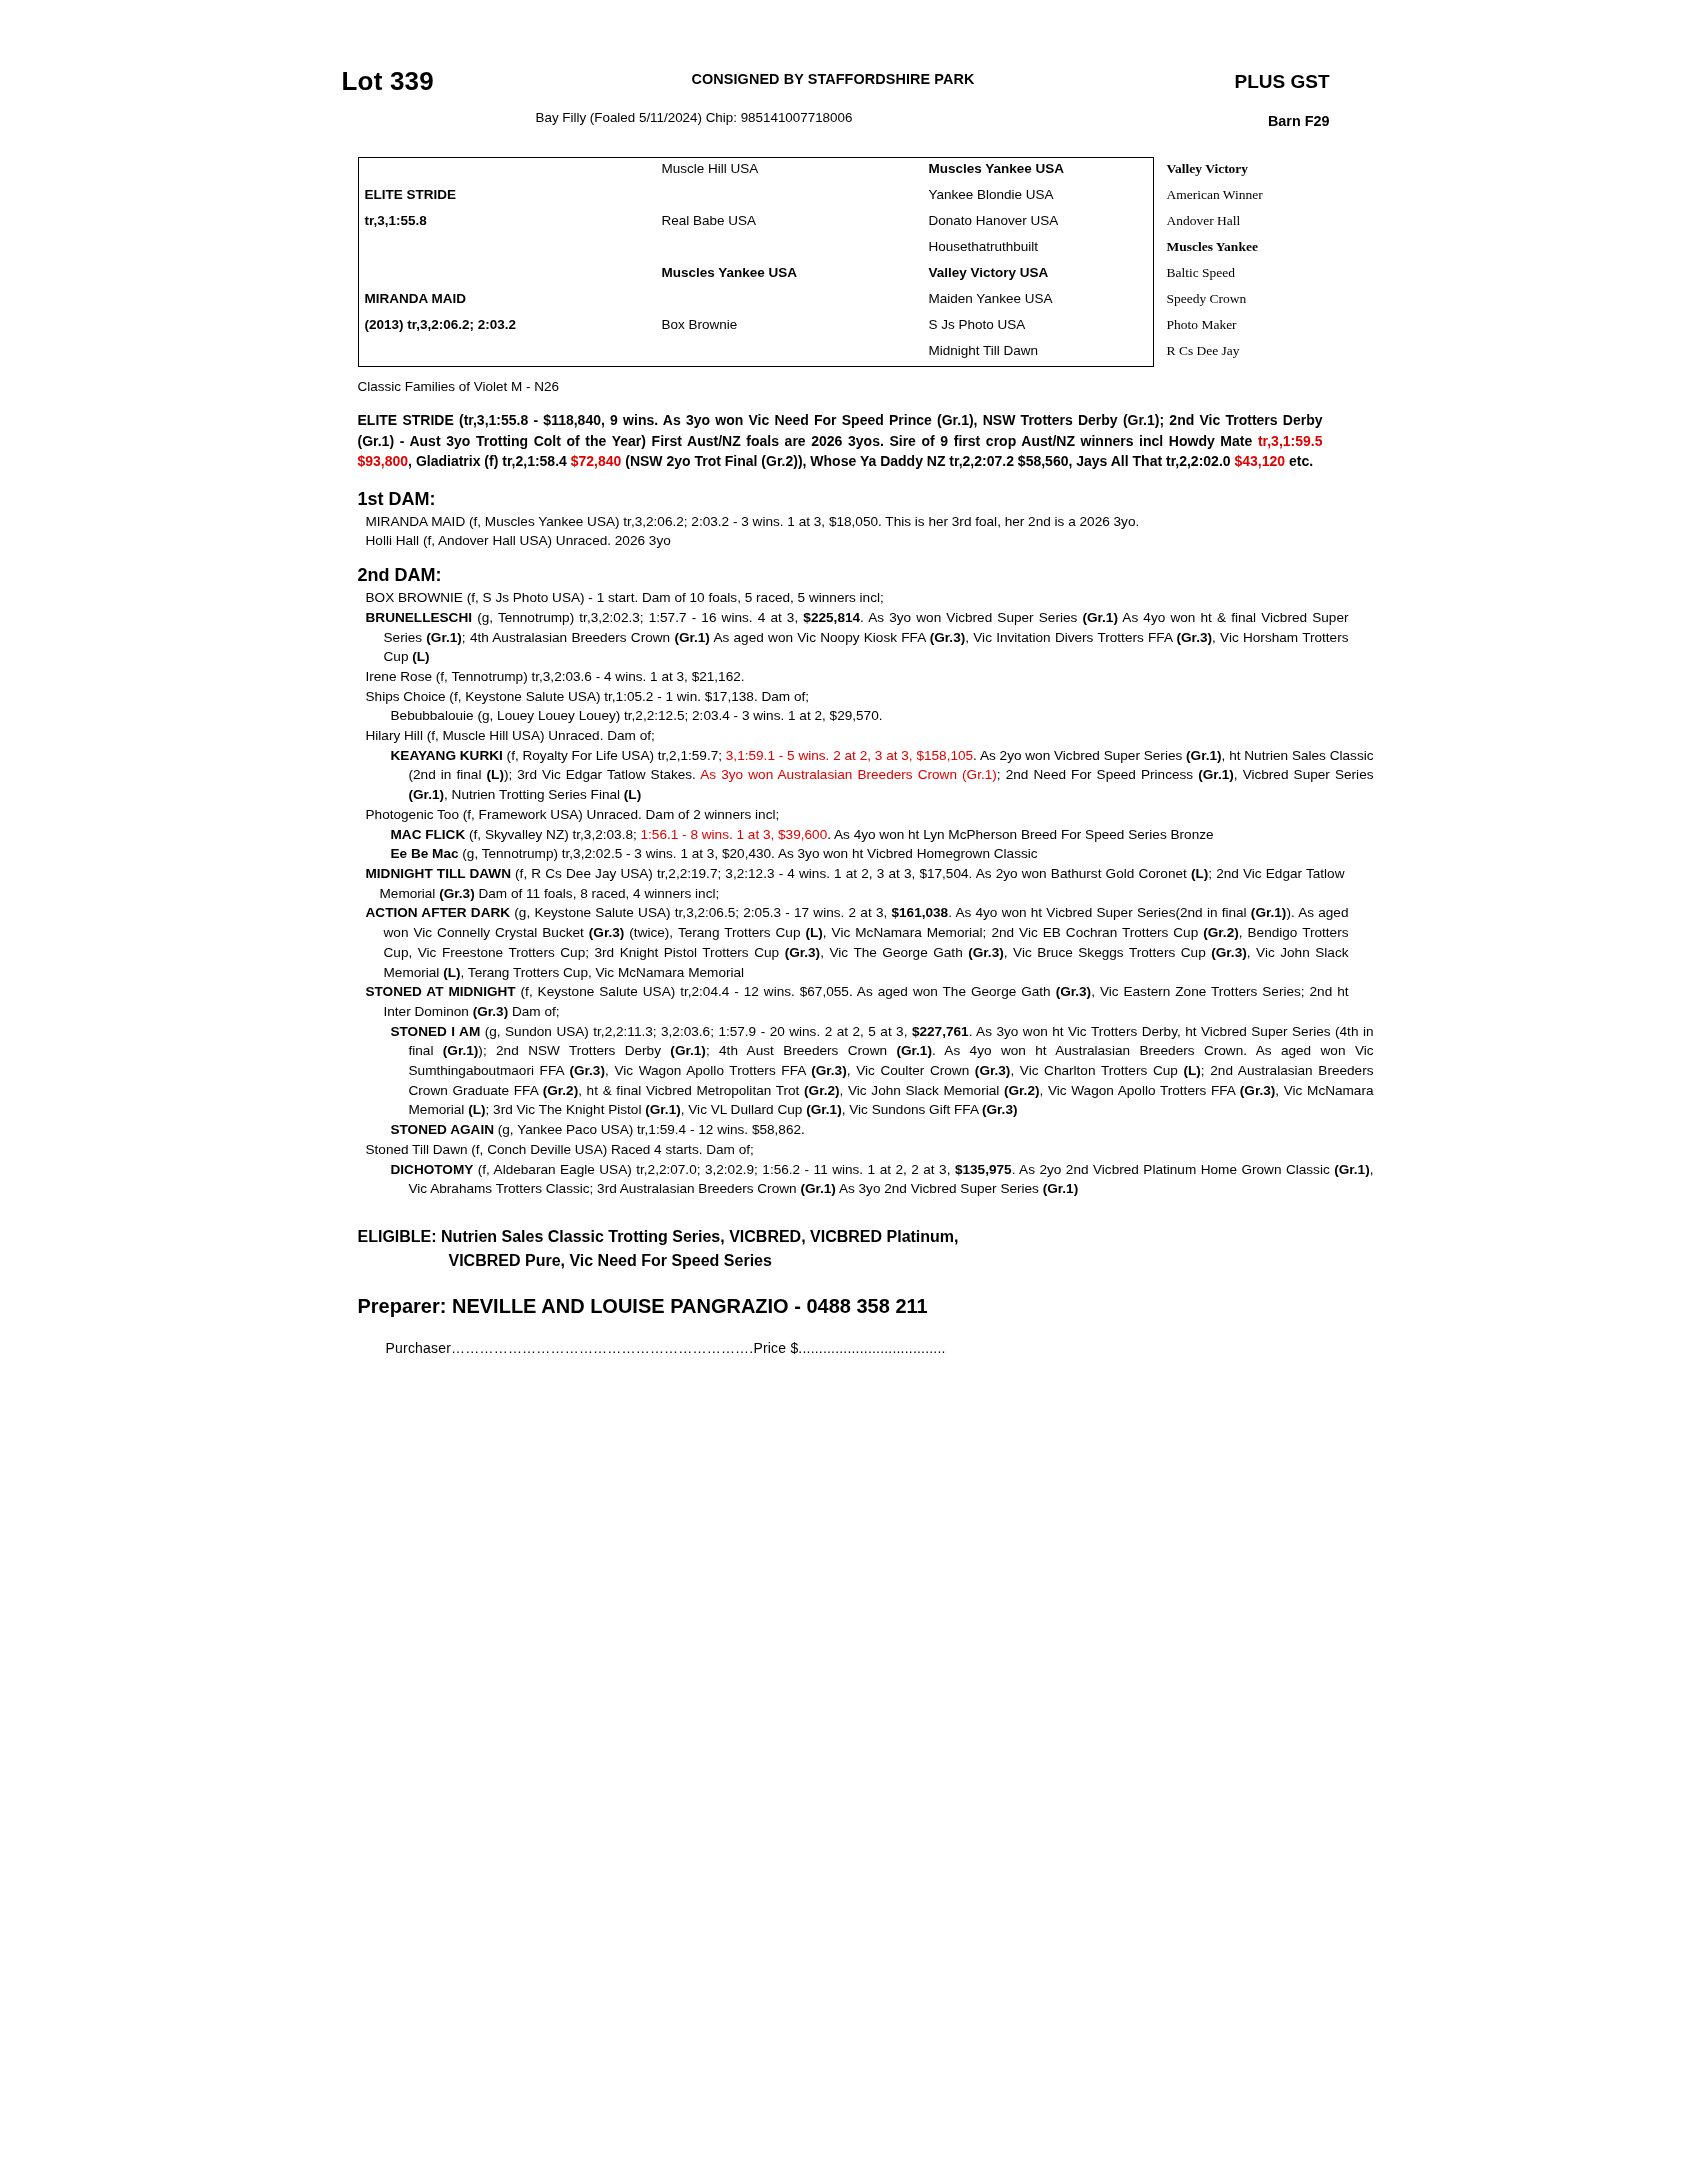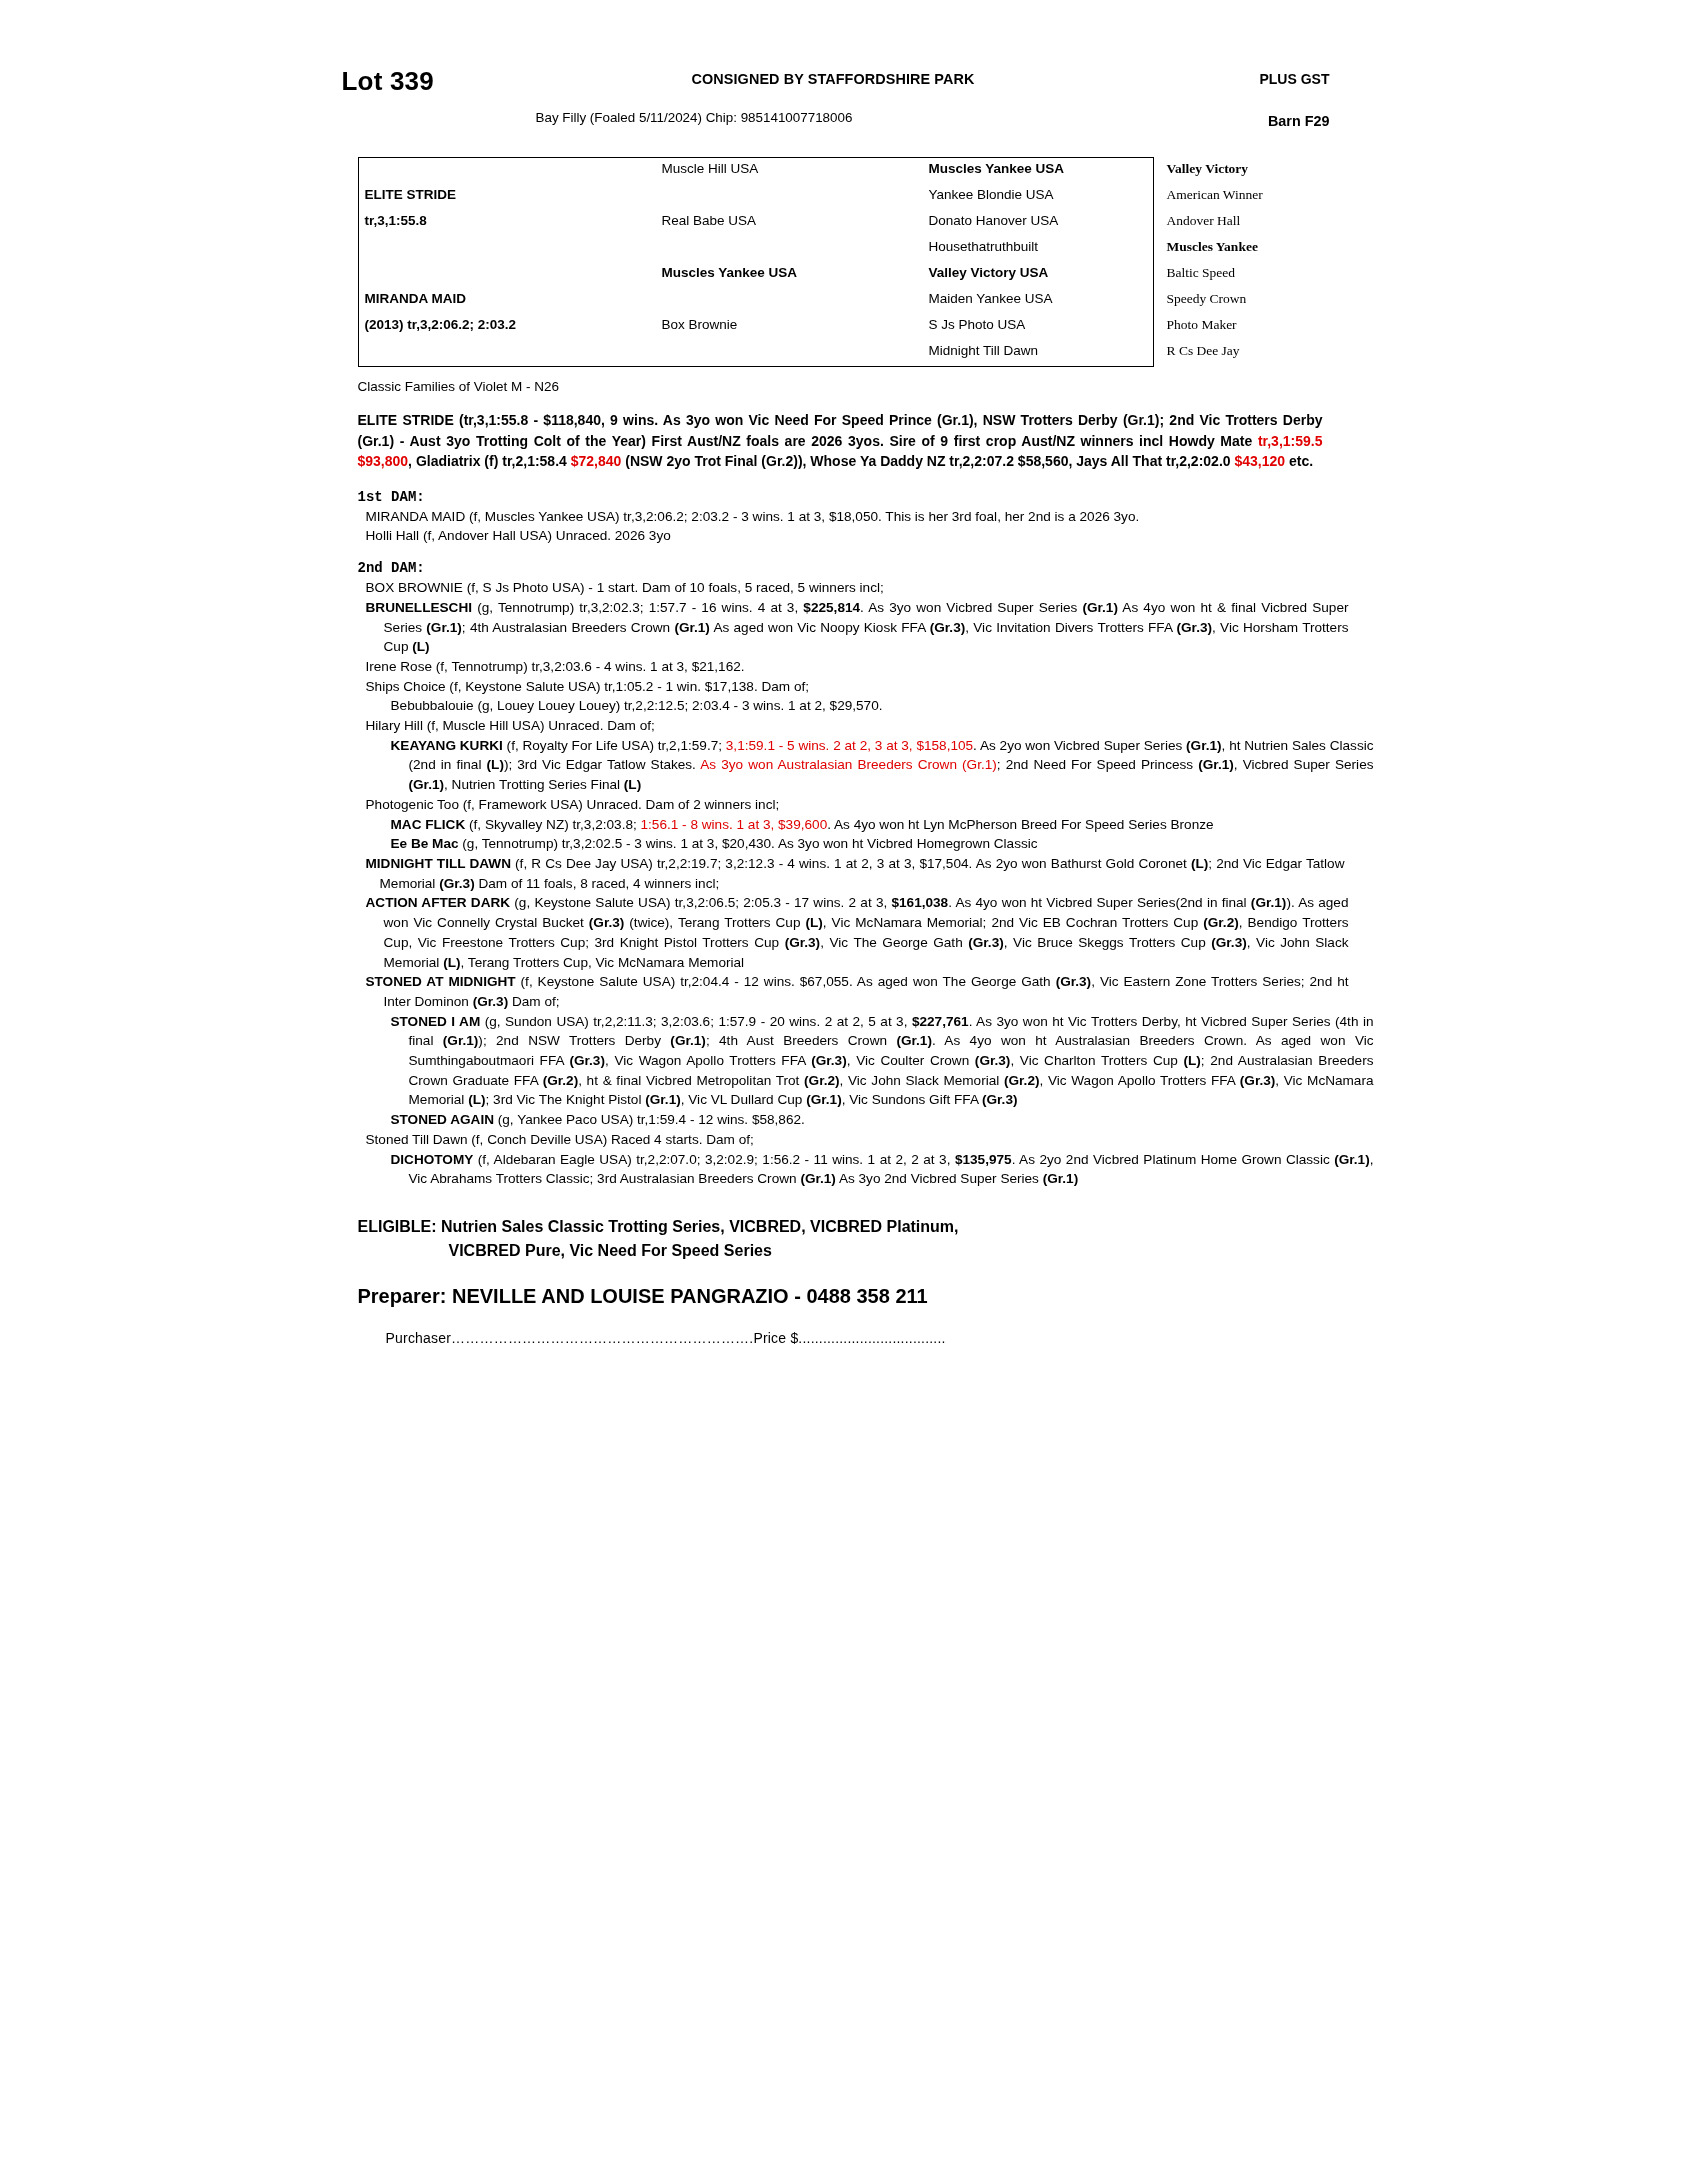--- a/index.html
+++ b/index.html
@@ -55,21 +55,21 @@
     left: 194px;
     top: 48px;
     width: 594px;
     text-align: left;
     font-size: 13.4px;
   }
   .plus-gst {
     position: absolute;
     right: 12px;
     top: 9px;
-    font-size: 14px;
+    font-size: 19px;
     font-weight: bold;
   }
   .barn {
     position: absolute;
     right: 12px;
     top: 51px;
     font-size: 14.4px;
     font-weight: bold;
   }
 
@@ -108,23 +108,22 @@
     width: 965px;
     font-size: 14px;
     font-weight: bold;
     line-height: 1.47;
     text-align: justify;
   }
   .red { color: #e00000; }
 
   .dam-head {
     margin: 17px 0 2px 16px;
-    font-size: 14px;
-    font-weight: bold;
-    font-family: Liberation Mono, monospace;
+    font-size: 18px;
+    font-weight: bold;
   }
   .dam-head.tight { margin-top: 14px; }
 
   p.entry {
     margin: 0 0 0 16px;
     width: 965px;
     font-size: 13.6px;
     line-height: 1.45;
     text-align: justify;
     text-indent: 0;

